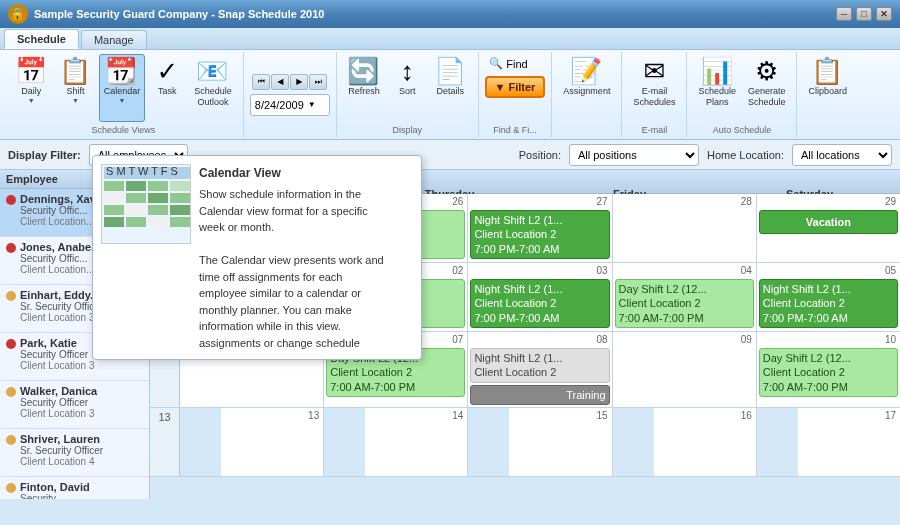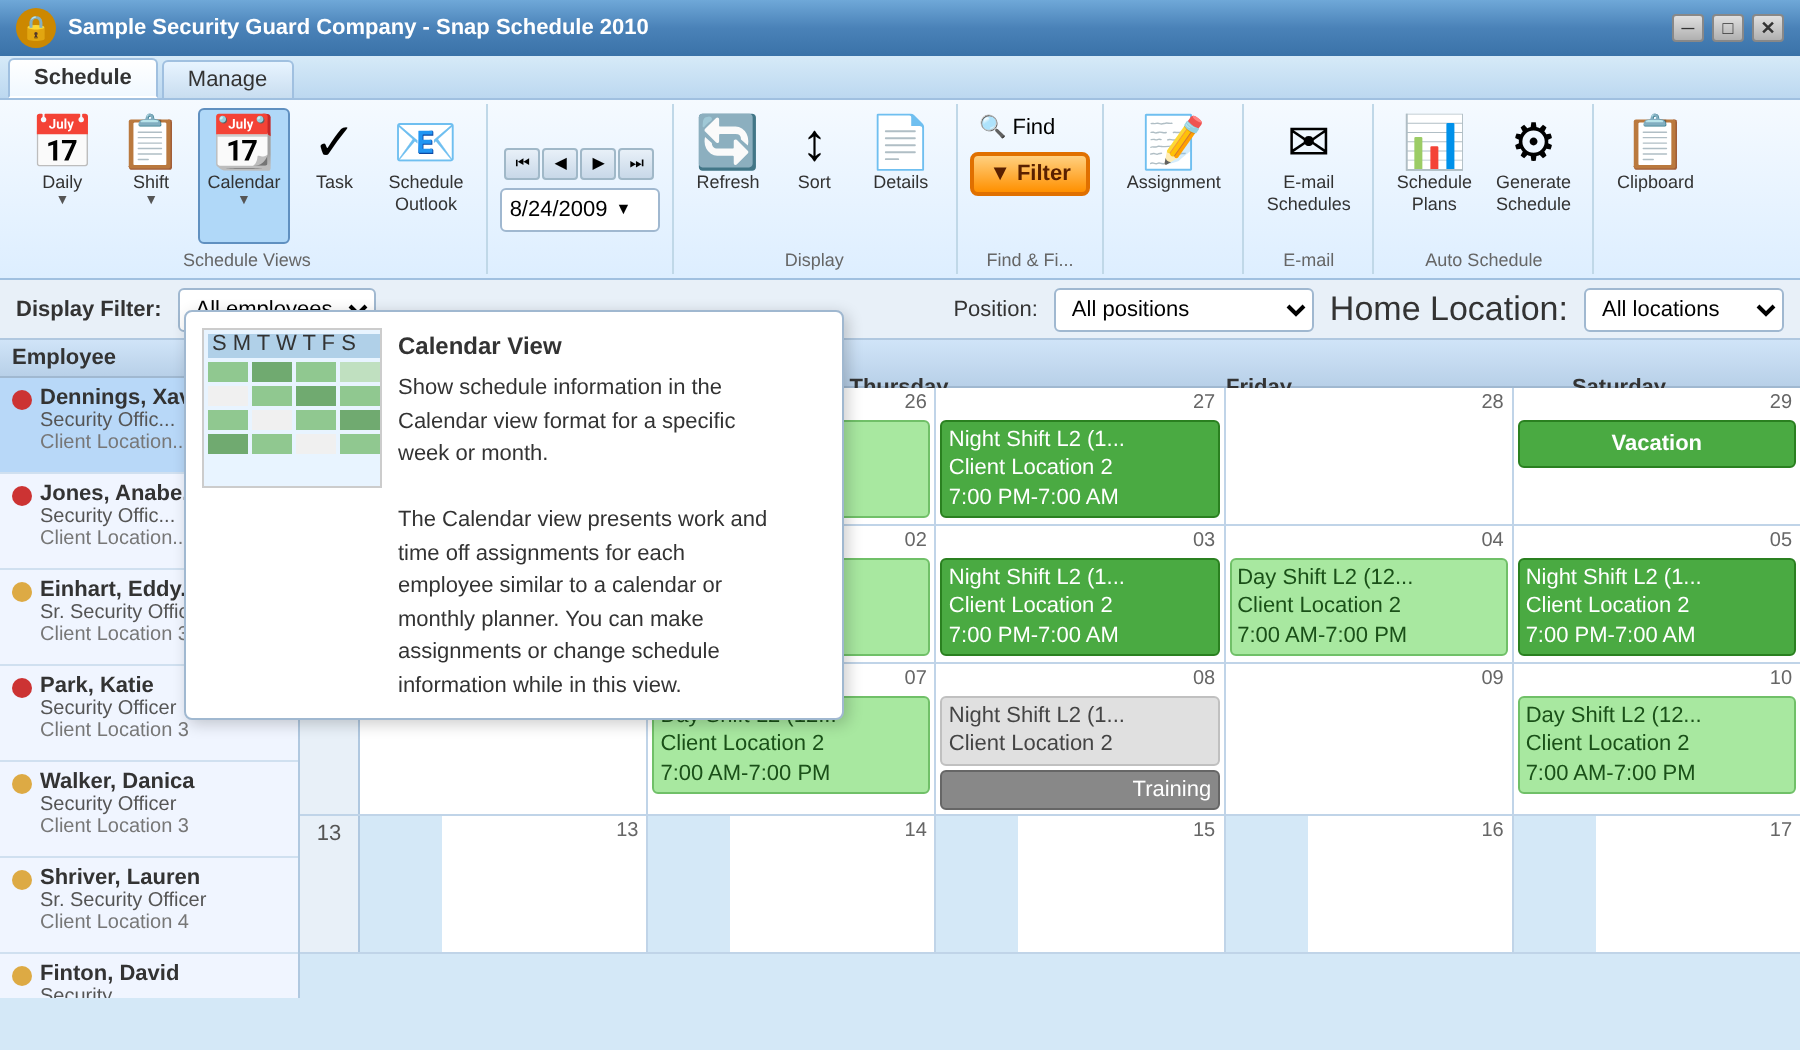--- a/index.html
+++ b/index.html
@@ -458,21 +458,21 @@
 <div class="filter-row">
   <span class="filter-label">Display Filter:</span>
   <select class="filter-select">
     <option>All employees</option>
   </select>
   <div class="filter-spacer"></div>
   <span style="font-size:11px;color:#333;">Position:</span>
   <select class="filter-select" style="min-width:130px;">
     <option>All positions</option>
   </select>
-  <span style="font-size:17px;color:#333;">Home Location:</span>
+  <span style="font-size:11px;color:#333;">Home Location:</span>
   <select class="filter-select" style="min-width:100px;">
     <option>All locations</option>
   </select>
 </div>
 
 <div class="main-content">
 
   <div class="employee-list">
     <div class="employee-header">Employee</div>
 
@@ -692,16 +692,16 @@
   <div class="tooltip-text">
     <div class="tooltip-title">Calendar View</div>
     <div>Show schedule information in the</div>
     <div>Calendar view format for a specific</div>
     <div>week or month.</div>
     <br>
     <div>The Calendar view presents work and</div>
     <div>time off assignments for each</div>
     <div>employee similar to a calendar or</div>
     <div>monthly planner. You can make</div>
+    <div>information while in this view.</div>
     <div>assignments or change schedule</div>
-    <div>information while in this view.</div>
   </div>
 </div>
 
 </body></html>

